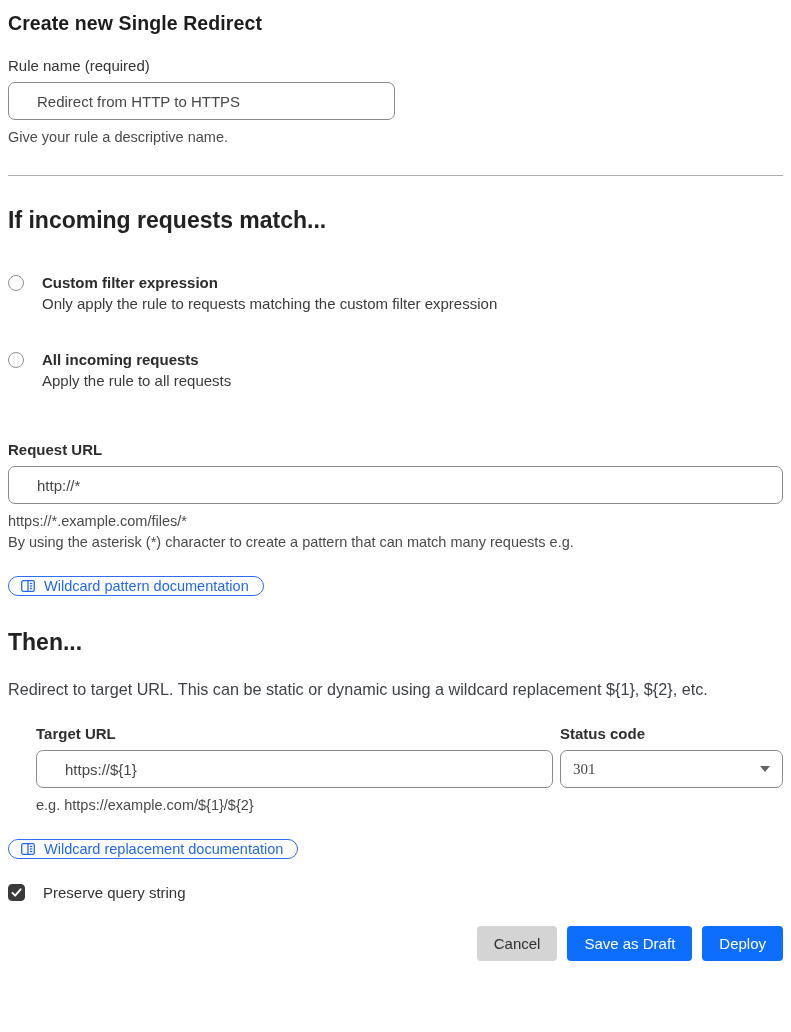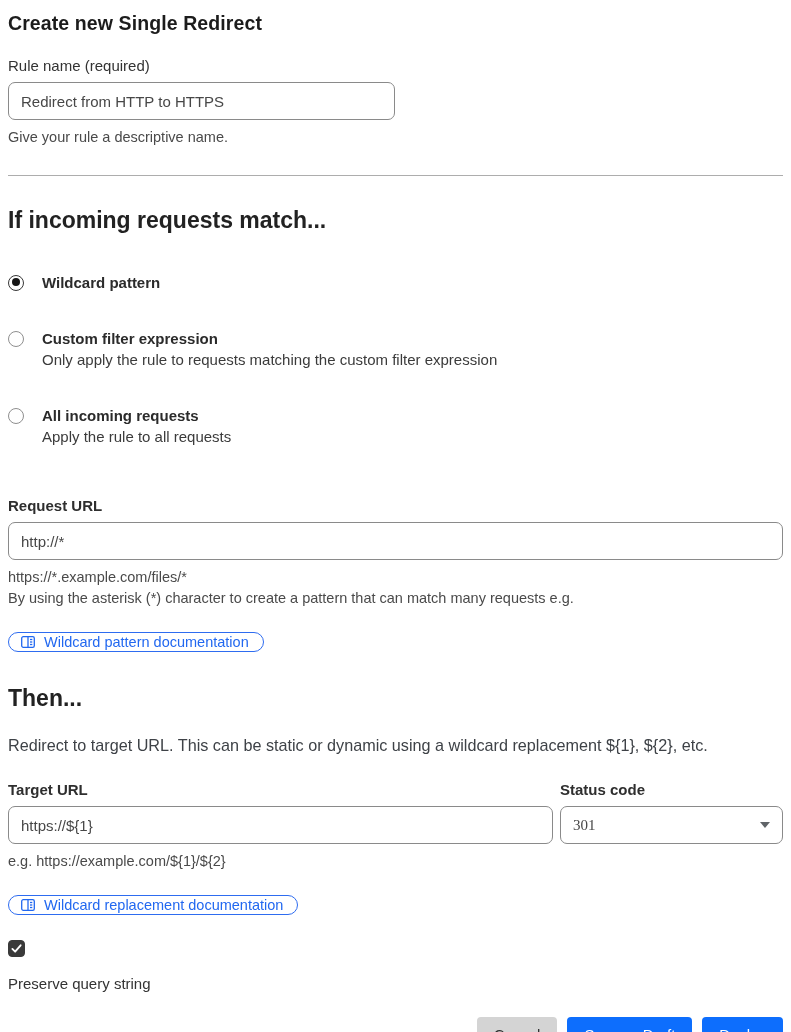--- a/index.html
+++ b/index.html
@@ -26,21 +26,21 @@
     margin-top: 22px;
   }
   .field-label.semibold { font-weight: 700; color: #2e2e2e; }
 
   input.text-input {
     display:block;
     margin-top: 8px;
     height: 38px;
     border: 1px solid #8a8a8a;
     border-radius: 7px;
-    padding: 0 12px;
+    padding: 0 28px;
     font-family: "Liberation Sans", sans-serif;
     font-size: 15px;
     color: #474747;
     width: 100%;
     outline: none;
     background:#fff;
   }
   #rule-name-input { width: 387px; }
 
   .helper {
@@ -114,20 +114,21 @@
   p.then-desc {
     margin-top: 24px;
     font-size: 16.2px;
     color: #3e4247;
   }
 
   .target-row {
     display: flex;
     gap: 7px;
     margin-top: 26px;
+    margin-left: 28px;
   }
   .target-col { flex: 1 1 auto; }
   .status-col { width: 223px; flex: 0 0 223px; }
   .target-row .field-label { margin-top: 0; }
 
   .select-box {
     margin-top: 8px;
     height: 38px;
     border: 1px solid #8a8a8a;
     border-radius: 7px;
@@ -144,24 +145,23 @@
   .caret-down {
     width: 0; height: 0;
     border-left: 5px solid transparent;
     border-right: 5px solid transparent;
     border-top: 6px solid #606468;
   }
 
   .checkbox-row {
     margin-top: 23px;
     display: flex;
-    align-items: flex-start;
+    align-items: flex-end;
     gap: 18px;
     cursor: pointer;
-    flex-direction: column;
   }
   .checkbox {
     width: 17px; height: 17px;
     border-radius: 4px;
     border: 1.5px solid #8f8f8f;
     background: #fff;
     flex: 0 0 17px;
     display:flex; align-items:center; justify-content:center;
   }
   .checkbox.on { background:#3a3a3a; border-color:#3a3a3a; }
@@ -200,24 +200,20 @@
     <div class="helper">Give your rule a descriptive name.</div>
   </div>
 
   <hr class="divider">
 
   <h2 class="section-heading">If incoming requests match...</h2>
 
   <div class="radio-group">
 
     <div class="radio-item">
-      <div class="radio-row">
-        <span class="radio on"></span>
-        <span class="radio-label">Wildcard pattern</span>
-      </div>
     </div>
 
     <div class="radio-item">
       <div class="radio-row">
         <span class="radio"></span>
         <span class="radio-label">Custom filter expression</span>
       </div>
       <div class="radio-desc">Only apply the rule to requests matching the custom filter expression</div>
     </div>
 

